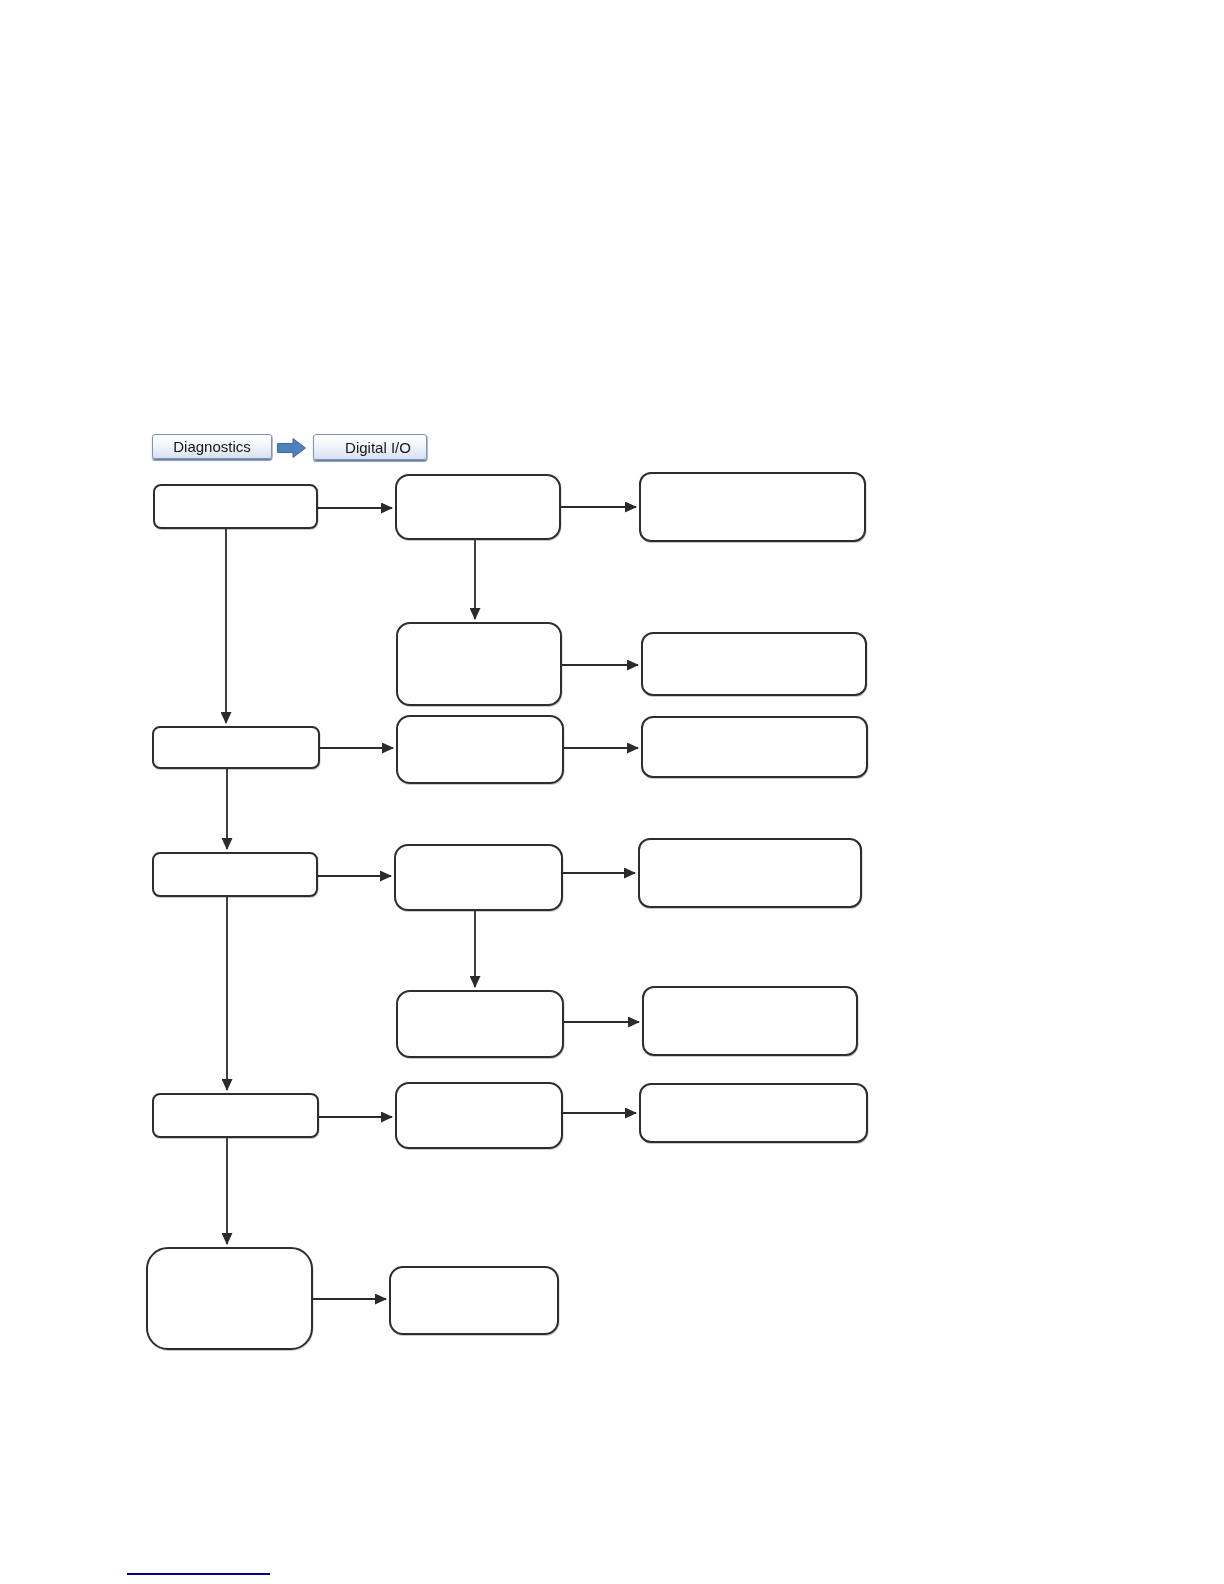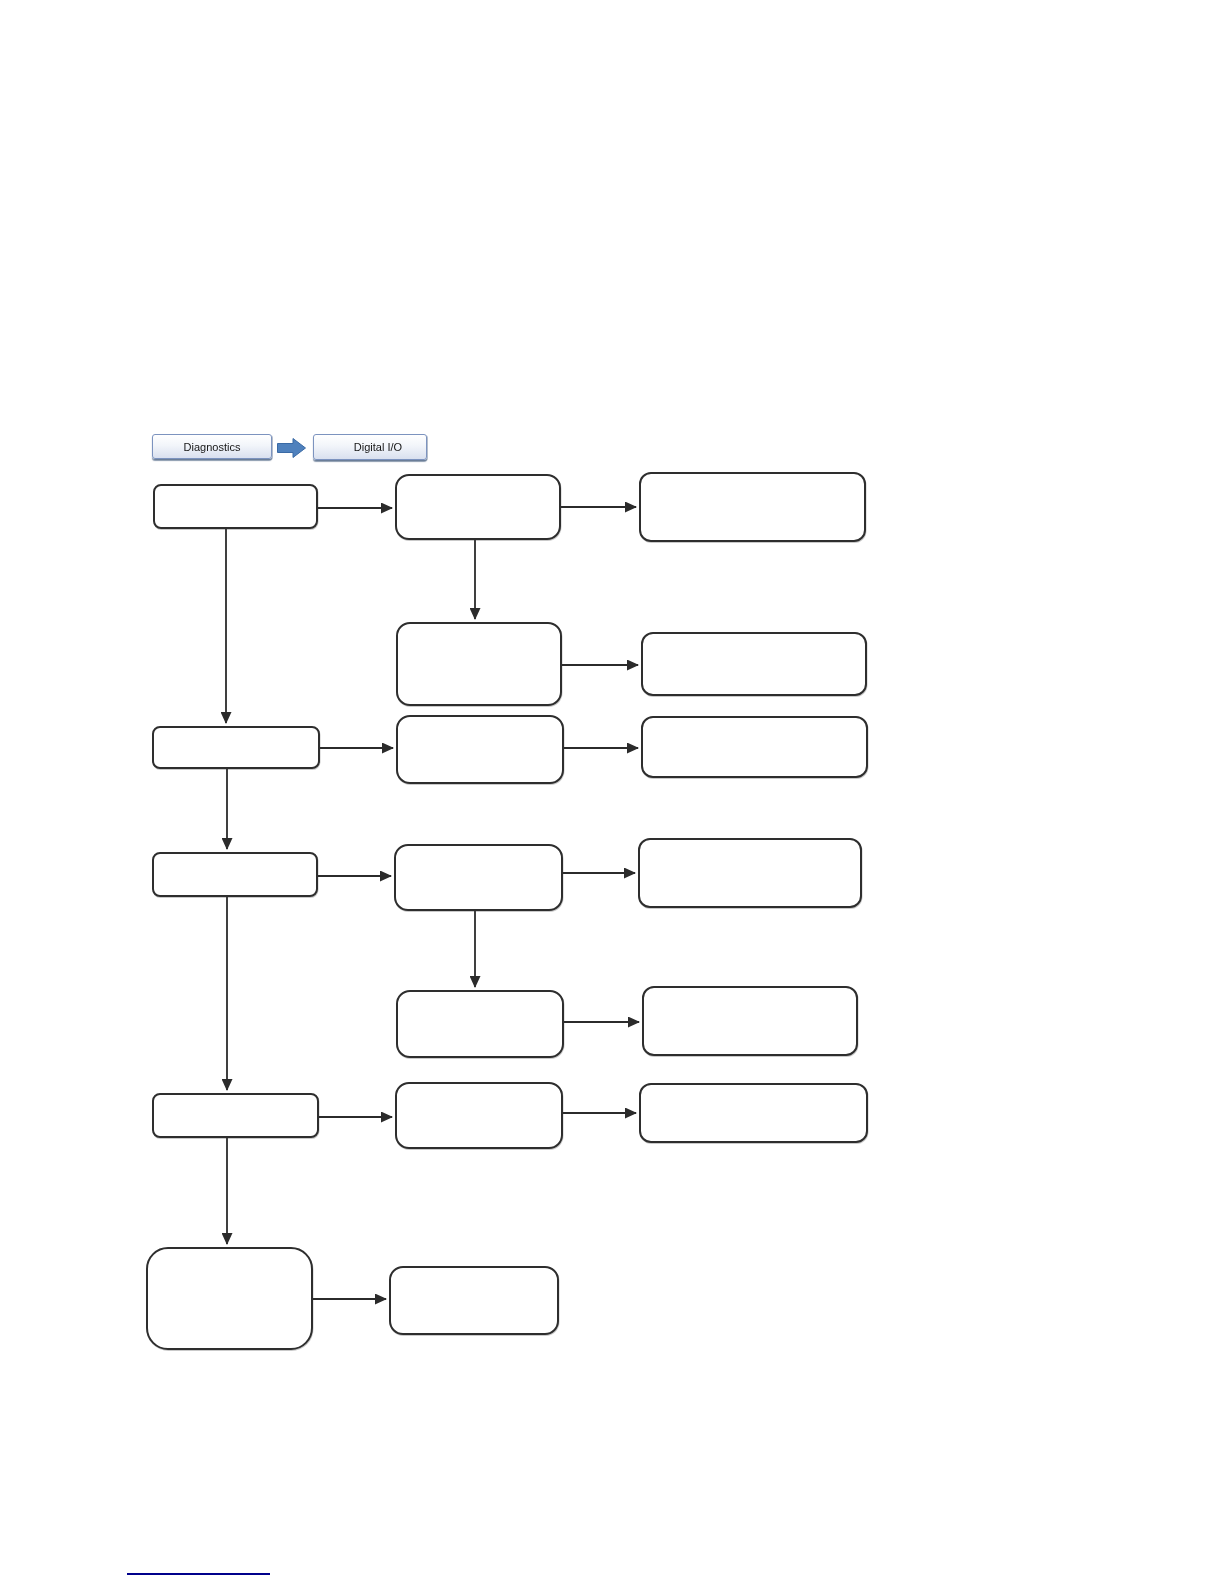--- a/index.html
+++ b/index.html
@@ -15,21 +15,21 @@
   .path-button {
     position:absolute;
     display:flex; align-items:center; justify-content:center;
     border:1px solid var(--button-border,#7c93bf);
     border-radius:3px;
     background:linear-gradient(to bottom,
       var(--button-gradient-top,#ffffff) 0%,
       #f2f5fa 45%,
       var(--button-gradient-bottom,#d9e0ef) 100%);
     box-shadow:0 2px 1px rgba(23,54,93,0.50), 1px 1px 0 rgba(23,54,93,0.28);
-    font-size:11px; color:#161616;
+    font-size:15px; color:#161616;
     cursor:pointer;
     box-sizing:border-box;
   }
   #btn-diagnostics { left:152px; top:434px; width:120px; height:25px; }
   #btn-digitalio   { left:313px; top:434px; width:114px; height:26px;padding-left:16px; }
 
   .block-arrow { position:absolute; left:277px; top:437px; width:30px; height:22px; }
   .block-arrow polygon {
     fill:var(--block-arrow-fill,#4f81bd);
     stroke:var(--block-arrow-border,#3a6aa5);

